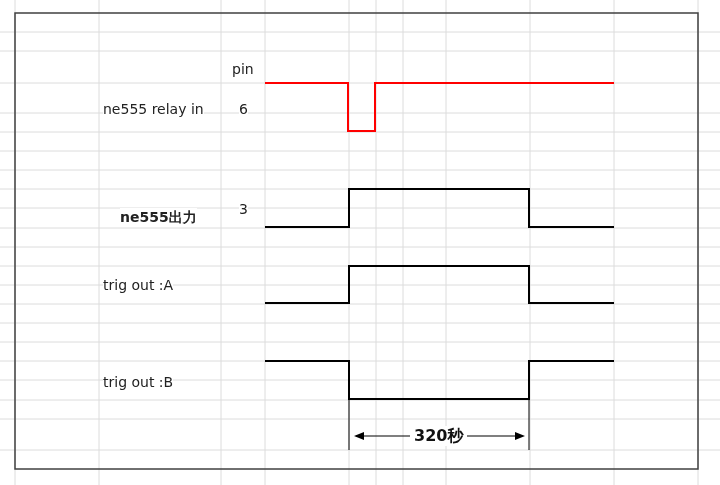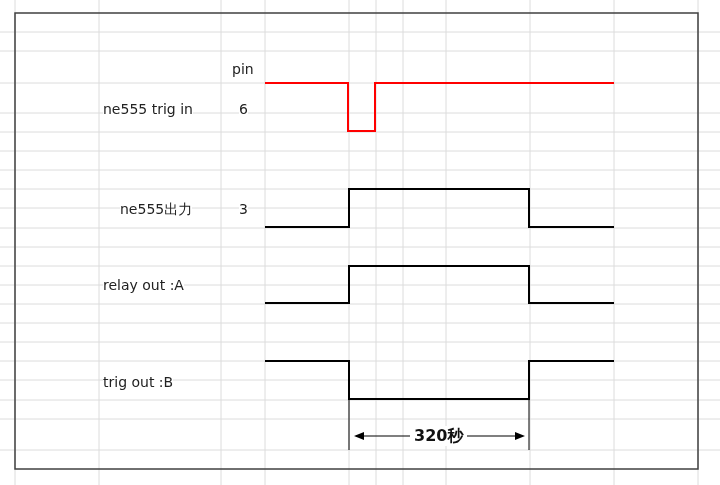--- a/index.html
+++ b/index.html
@@ -63,24 +63,24 @@
 
     <line x1="349" y1="399" x2="349" y2="450" stroke="#000" stroke-width="1"></line>
     <line x1="529" y1="399" x2="529" y2="450" stroke="#000" stroke-width="1"></line>
     <line x1="356" y1="436" x2="522" y2="436" stroke="#000" stroke-width="1.2"></line>
     <polygon points="354,436 364,432 364,440" fill="#000"></polygon>
     <polygon points="525,436 515,432 515,440" fill="#000"></polygon>
   </svg>
 
   <div class="lbl" style="left:232px;top:60px;">pin</div>
 
-  <div class="lbl" style="left:103px;top:100px;">ne555 trig in</div>
+  <div class="lbl" style="left:103px;top:100px;">ne555 relay in</div>
   <div class="lbl" style="left:239px;top:100px;">6</div>
 
-  <div class="lbl" style="left:120px;top:200px;">ne555出力</div>
+  <div class="lbl" style="left:120px;top:208px;font-weight:bold;">ne555出力</div>
   <div class="lbl" style="left:239px;top:200px;">3</div>
 
-  <div class="lbl" style="left:103px;top:276px;">relay out :A</div>
+  <div class="lbl" style="left:103px;top:276px;">trig out :A</div>
 
   <div class="lbl" style="left:103px;top:373px;">trig out :B</div>
 
   <div class="dur" style="left:410px;top:426px;">320秒</div>
 </div>
 
 </body></html>

